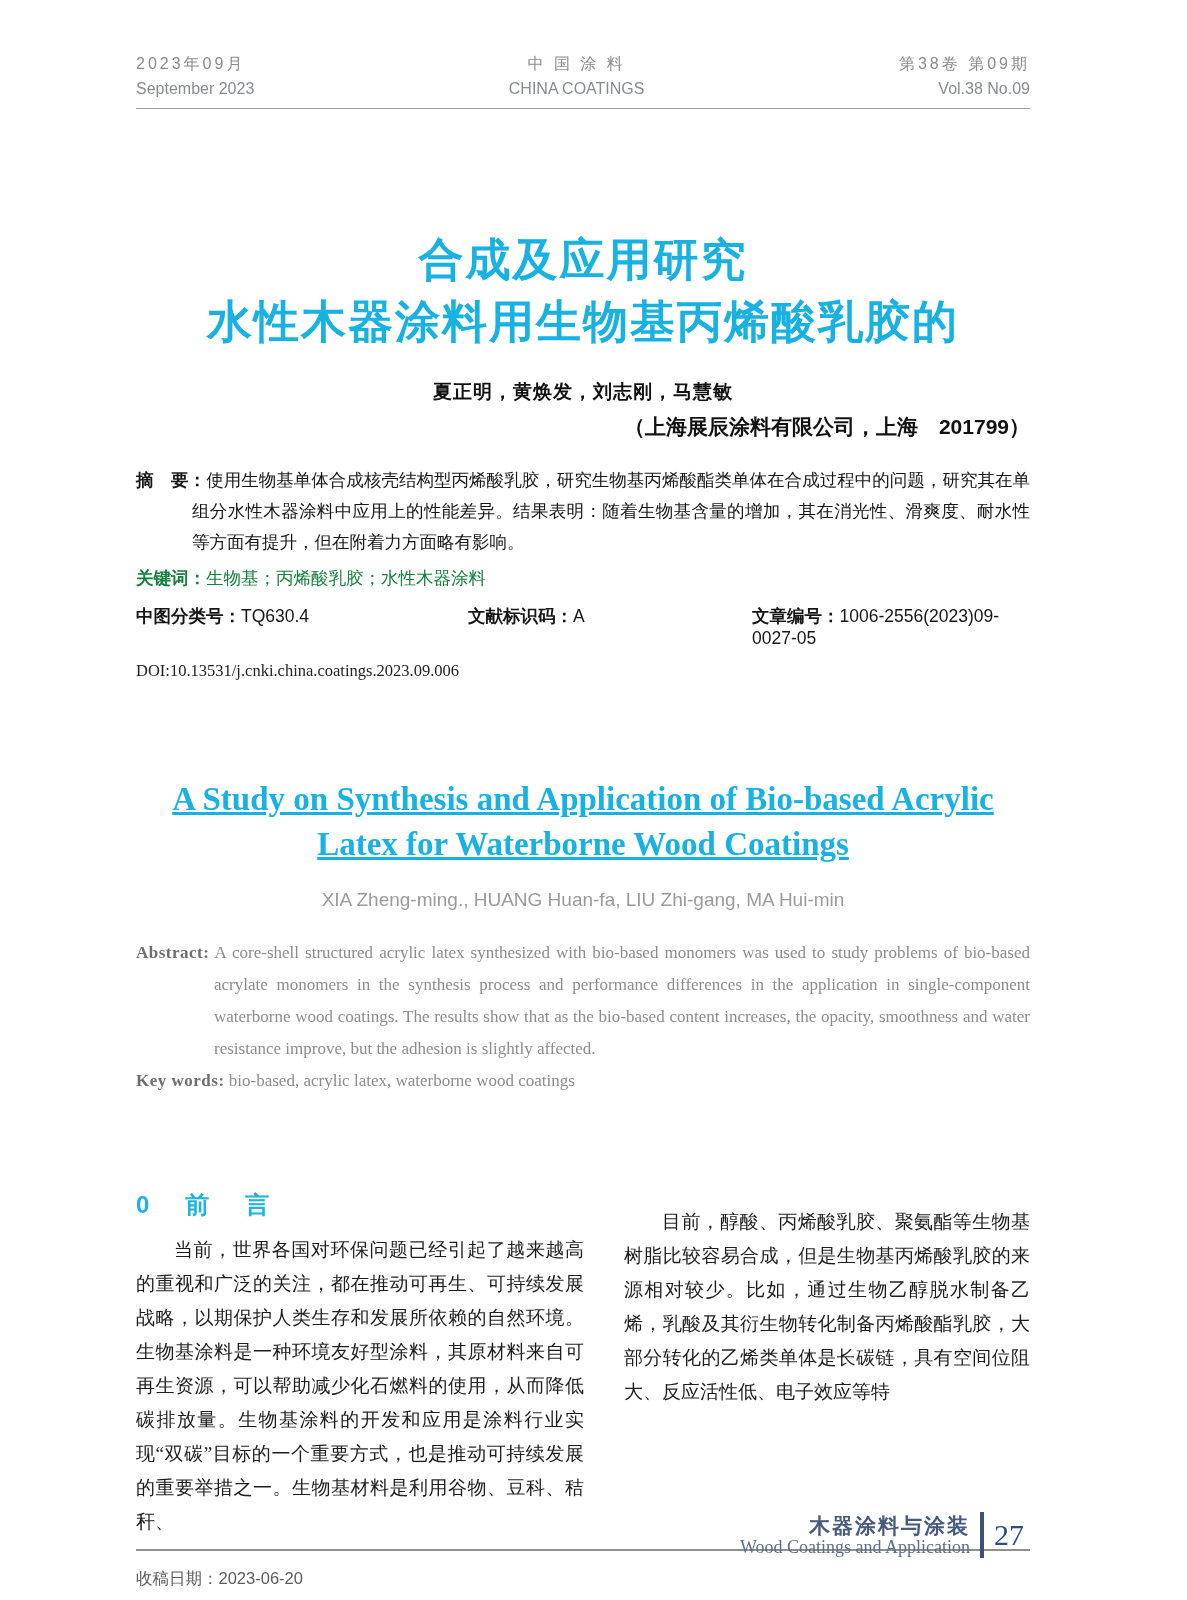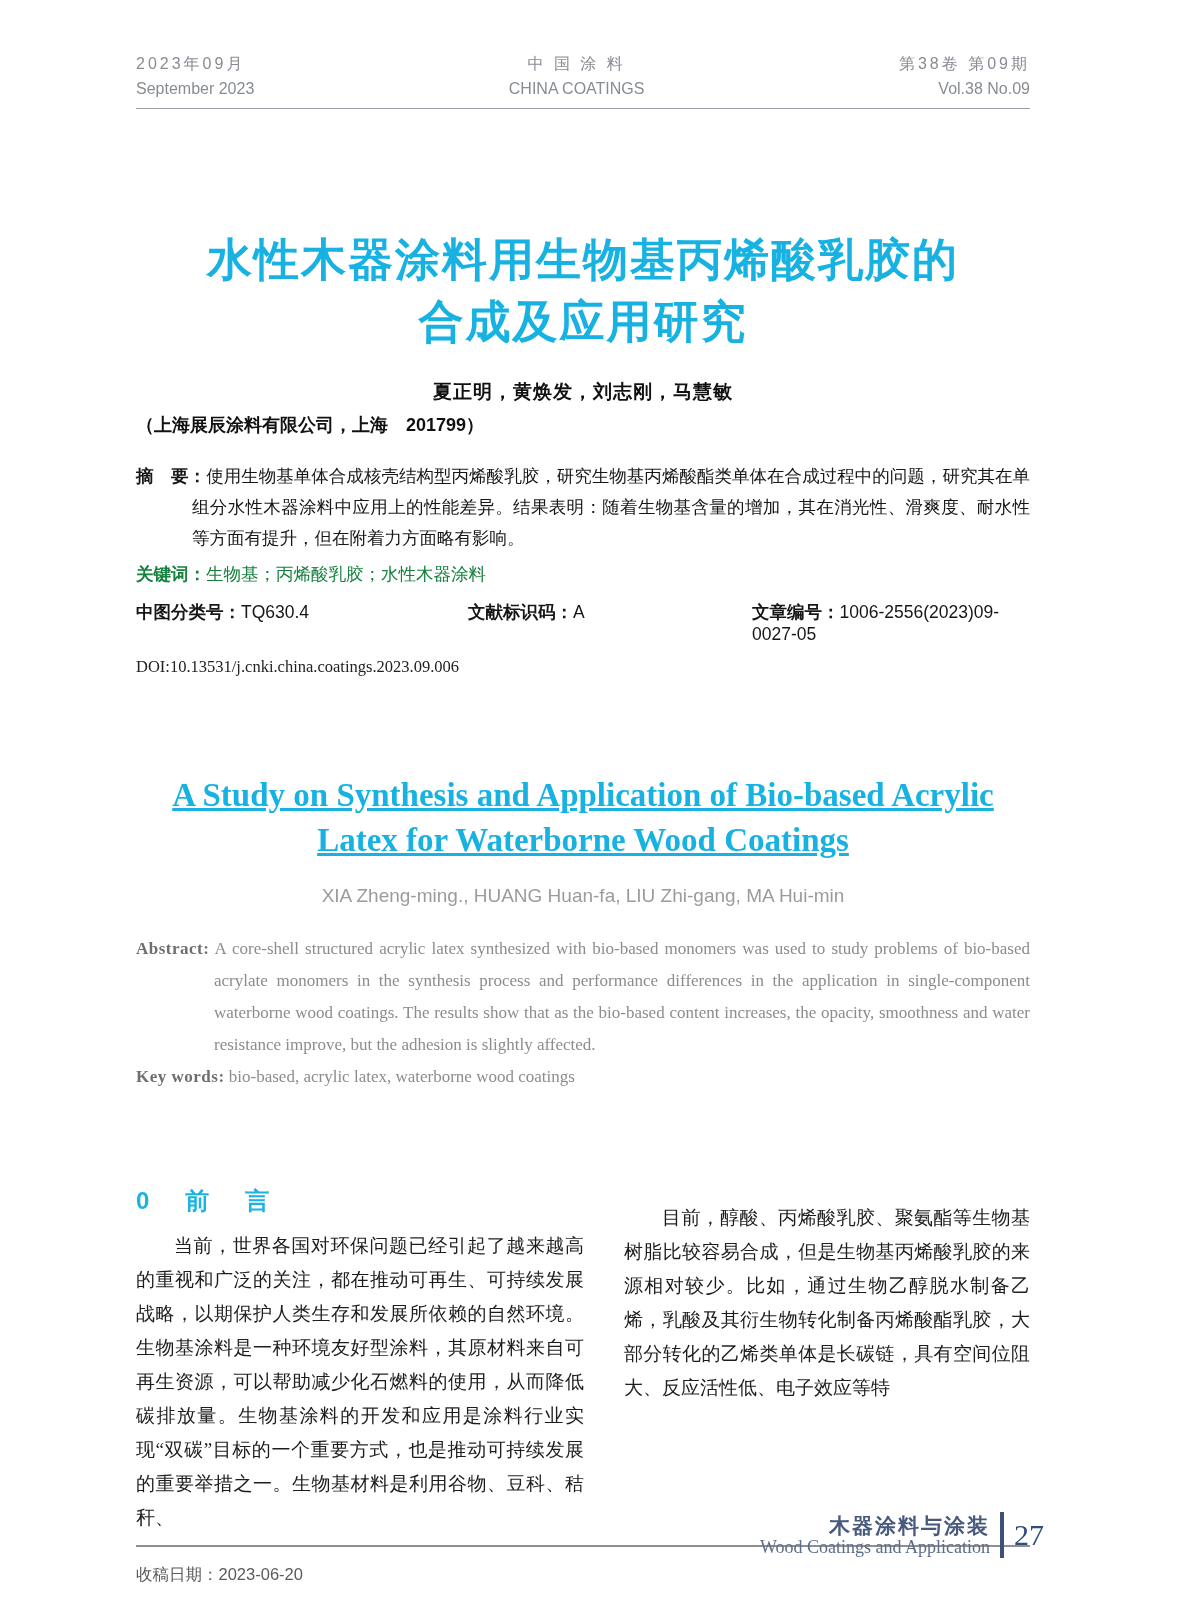--- a/index.html
+++ b/index.html
@@ -48,22 +48,22 @@
   .authors-zh {
     margin-top: 26px;
     text-align: center;
     font-size: 19px;
     font-weight: 700;
     color: #111;
     letter-spacing: 1px;
   }
   .affil-zh {
     margin-top: 8px;
-    text-align: left;
-    font-size: 18px;
+    text-align: right;
+    font-size: 21px;
     font-weight: 700;
     color: #111;
   }
 
   
   .abstract-zh {
     margin-top: 24px;
     font-size: 17.5px;
     line-height: 31px;
     text-align: justify;
@@ -181,21 +181,21 @@
   .footnotes {
     margin-top: 12px;
     font-size: 16.5px;
     line-height: 30px;
     color: #5b5b5b;
   }
 
   
   .pfooter {
     position: absolute;
-    right: 116px;
+    right: 136px;
     bottom: 42px;
     display: flex;
     align-items: center;
   }
   .pfooter .txt { text-align: right; padding-right: 10px; }
   .pfooter .zh {
     color: #47597c;
     font-weight: 700;
     font-size: 21px;
     letter-spacing: 2px;
@@ -235,22 +235,22 @@
         <div>CHINA COATINGS</div>
       </div>
       <div class="col right">
         <div class="zh">第38卷 第09期</div>
         <div>Vol.38  No.09</div>
       </div>
     </div>
     <hr class="header-rule">
 
     <div class="title-zh">
+      <div>合成及应用研究</div>
       <div>水性木器涂料用生物基丙烯酸乳胶的</div>
-      <div>合成及应用研究</div>
     </div>
 
     <div class="authors-zh">夏正明，黄焕发，刘志刚，马慧敏</div>
     <div class="affil-zh">（上海展辰涂料有限公司，上海　201799）</div>
 
     <div class="abstract-zh"><b>摘　要：</b><span>使用生物基单体合成核壳结构型丙烯酸乳胶，研究生物基丙烯酸酯类单体在合成过程中的问题，研究其在单组分水性木器涂料中应用上的性能差异。结果表明：随着生物基含量的增加，其在消光性、滑爽度、耐水性等方面有提升，但在附着力方面略有影响。</span></div>
 
     <div class="kw-zh"><b>关键词：</b><span>生物基；丙烯酸乳胶；水性木器涂料</span></div>
 
     <div class="clc-row">

